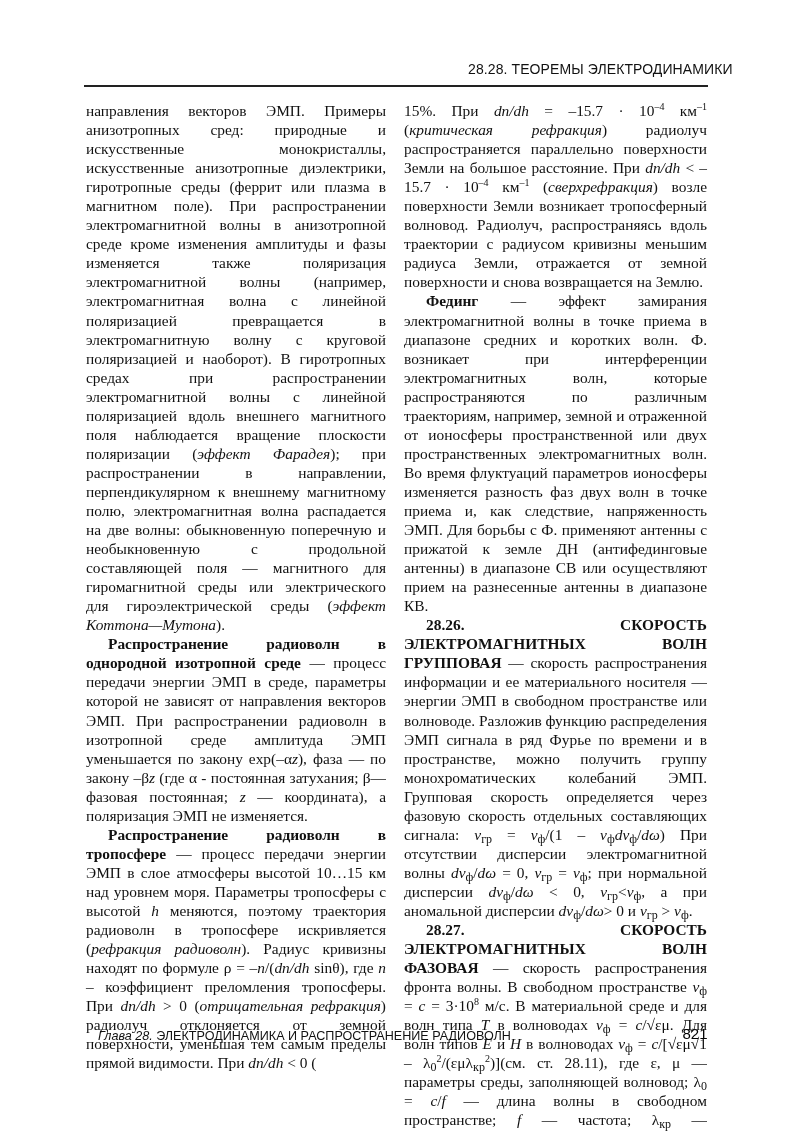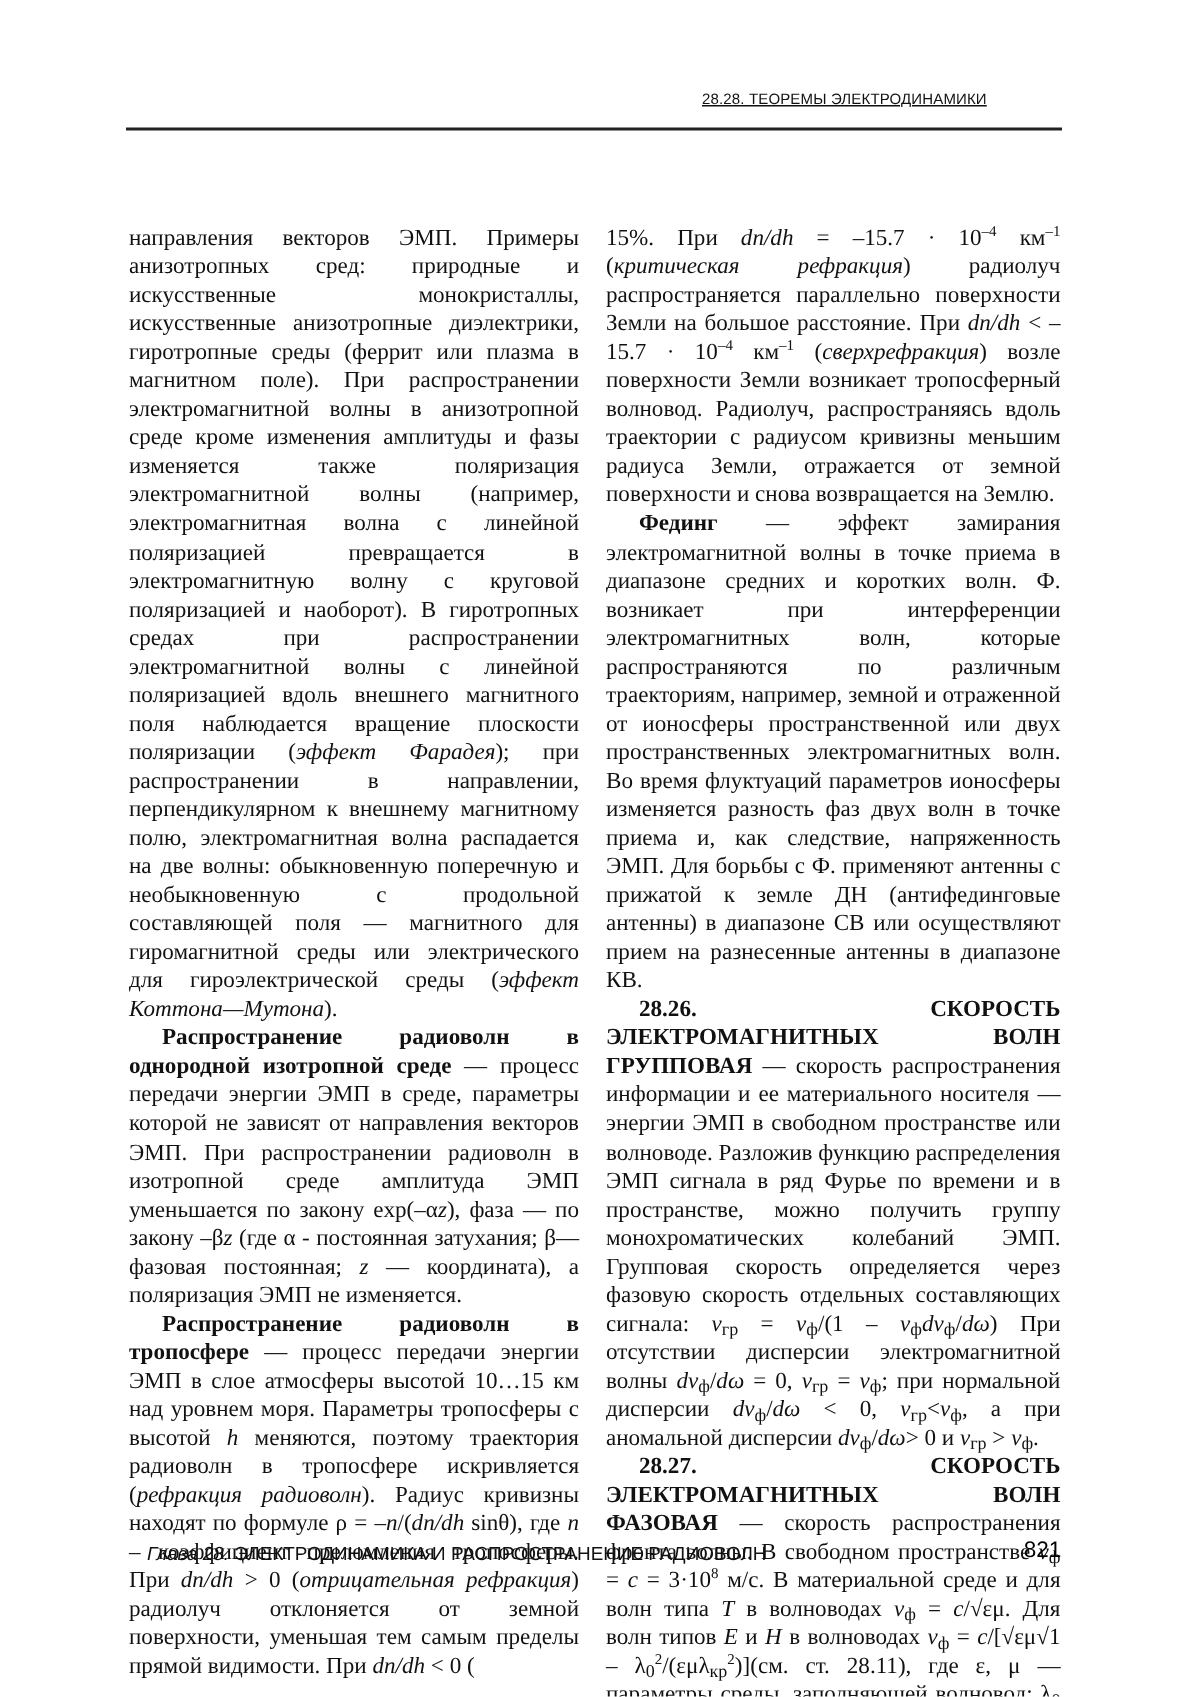--- a/index.html
+++ b/index.html
@@ -1,28 +1,28 @@
 <!DOCTYPE html>
 <html><head>
 <meta charset="utf-8">
 <style>
   html, body { margin: 0; padding: 0; background: #ffffff; }
   body { width: 794px; height: 1131px; position: relative; overflow: hidden;
          font-family: "Liberation Serif", "DejaVu Serif", serif; color: #111; }
   .running-head { position: absolute; left: 468px; top: 61px; width: 245px;
-         font-family: "Liberation Sans", "DejaVu Sans", sans-serif; font-size: 10px;
-         letter-spacing: 0.1px; white-space: nowrap; color: #111; text-decoration: underline; }
+         font-family: "Liberation Sans", "DejaVu Sans", sans-serif; font-size: 14px;
+         letter-spacing: 0.1px; white-space: nowrap; color: #111; }
   .head-rule { position: absolute; left: 84px; top: 85px; width: 624px; height: 2px; background: #222; }
   .col { position: absolute; top: 101px; font-size: 15.4px; line-height: 19.05px; text-align: justify;
          hyphens: manual; }
   .col-left { left: 86px; width: 300px; }
   .col-right { left: 404px; width: 303px; }
   .col p { margin: 0; text-indent: 0; }
   .col p.ind { text-indent: 22px; }
-  .col p.cont { text-indent: 0; margin-top: 48px; }
+  .col p.cont { text-indent: 0; }
   b.term { font-weight: bold; }
   i { font-style: italic; }
   sup { font-size: 10px; vertical-align: 6px; line-height: 0; }
   sub { font-size: 12px; vertical-align: -3px; line-height: 0; }
   .footer-chapter { position: absolute; left: 98px; top: 1029px; white-space: nowrap;
          font-family: "Liberation Sans", "DejaVu Sans", sans-serif; font-size: 12.6px; color: #111; }
   .footer-chapter .ital { font-style: italic; }
   .page-num { position: absolute; left: 680px; top: 1025px; width: 30px; text-align: center;
          font-family: "Liberation Sans", "DejaVu Sans", sans-serif; font-size: 15px; color: #000000; }
 </style>

